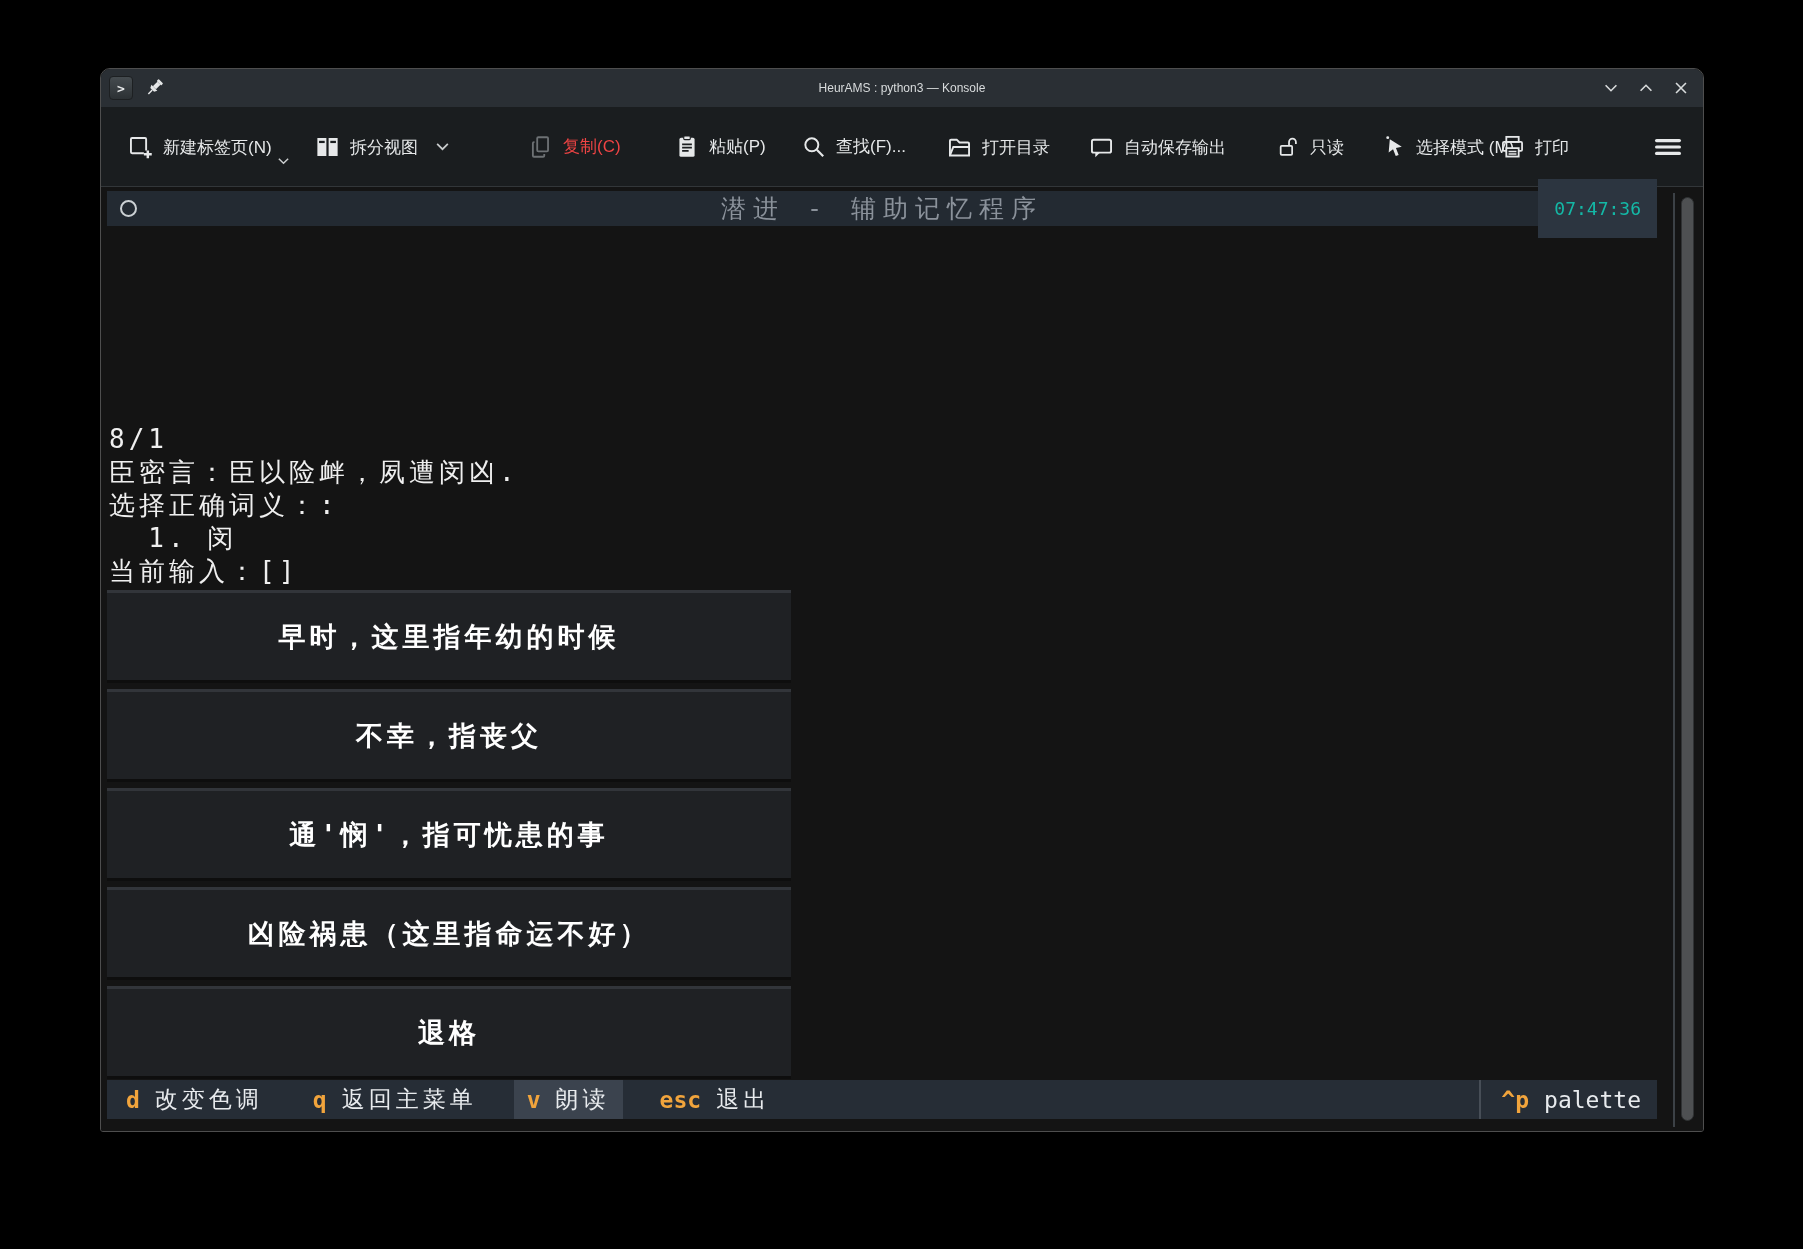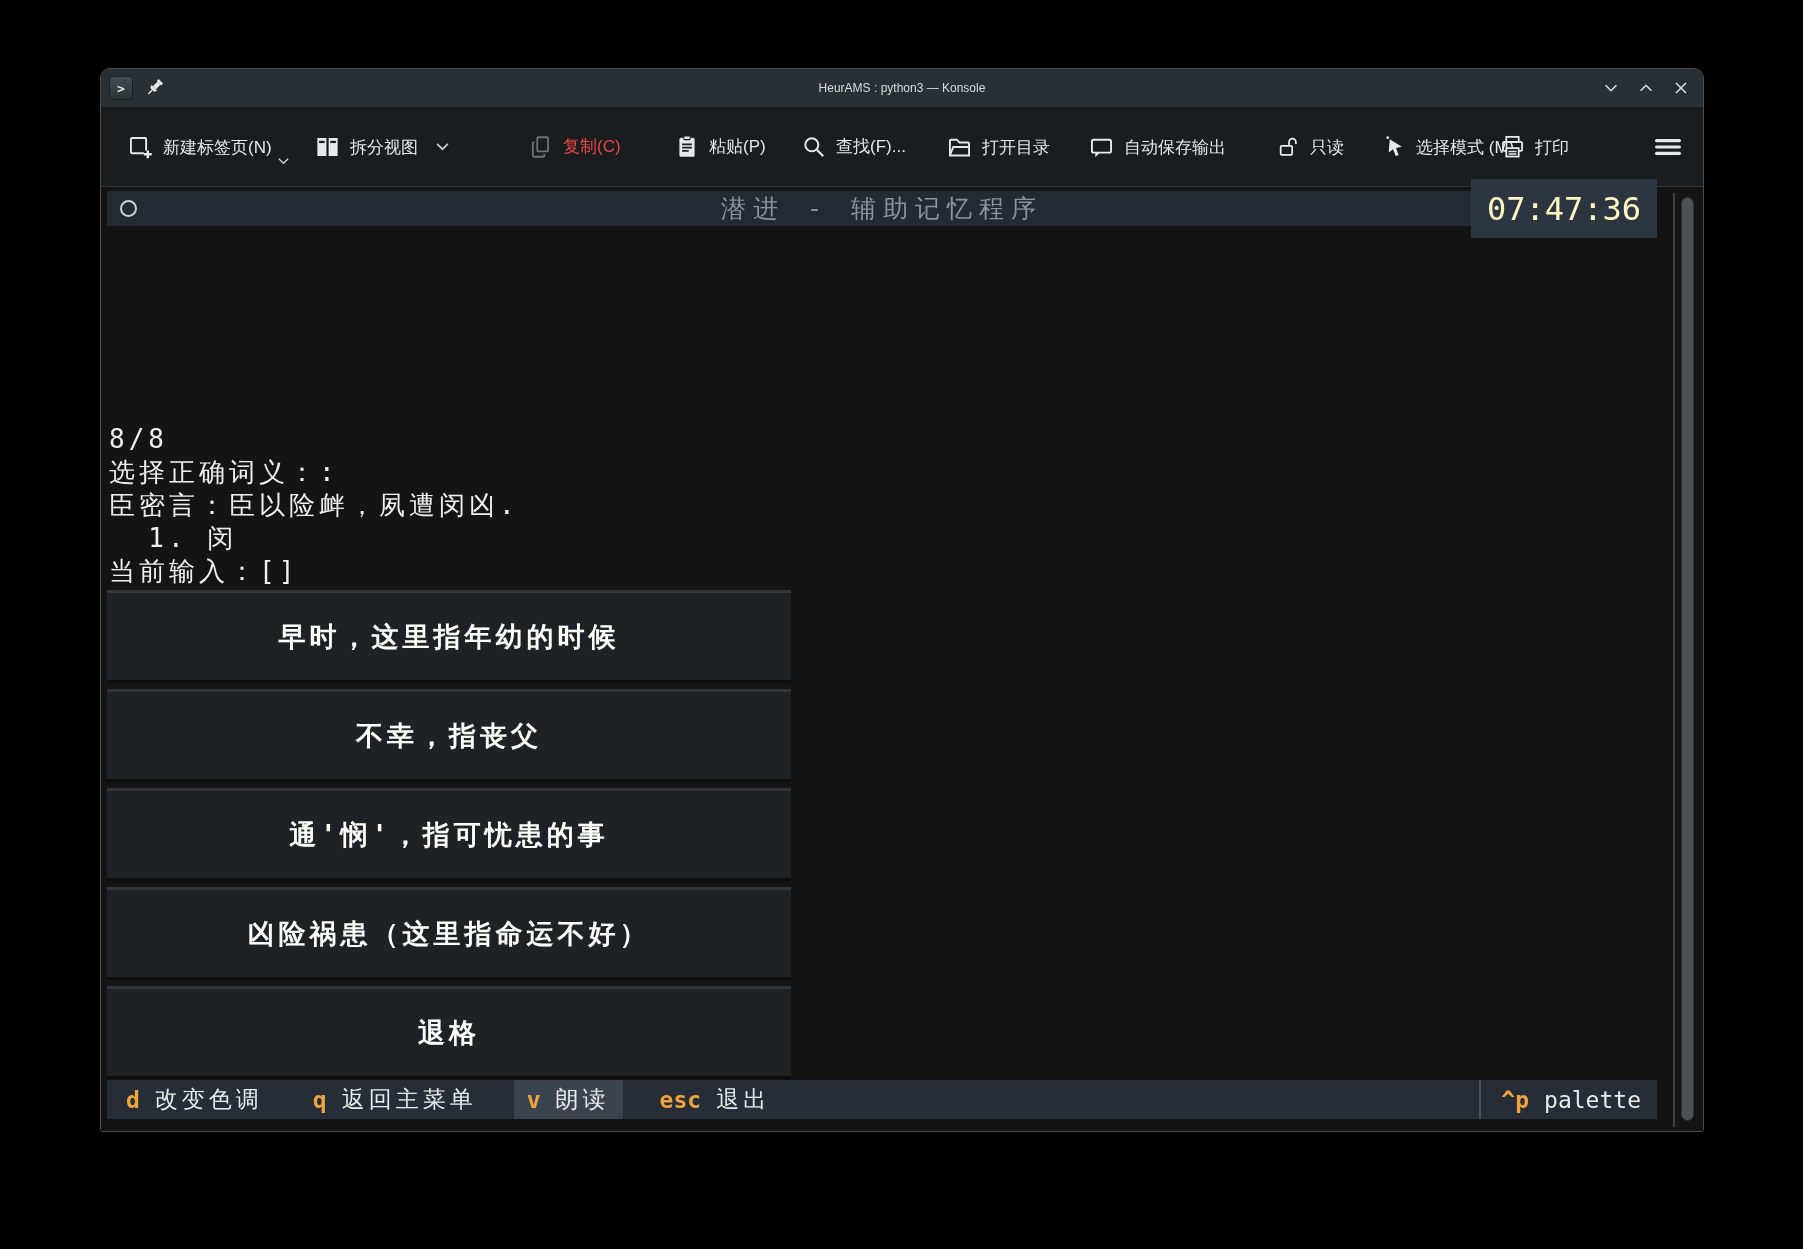--- a/index.html
+++ b/index.html
@@ -29,21 +29,21 @@
   .chev-right{margin-left:8px;}
 
   
   .terminal{position:absolute;left:0;right:0;top:120px;bottom:0;background:#141414;
             font-family:"DejaVu Sans Mono","Liberation Mono",monospace;}
   .thead{position:absolute;left:6px;top:2px;width:1550px;height:35px;background:#232a32;
          display:flex;align-items:center;gap:32px;}
   .circ{width:17px;height:17px;border:2px solid #cbd0d3;border-radius:50%;margin-left:13px;box-sizing:border-box;}
   .htitle{position:absolute;left:0;right:0;text-align:center;color:#8b929b;font-size:25px;letter-spacing:7px;pointer-events:none;}
   .clock{margin-left:auto;height:100%;display:flex;align-items:center;background:#2c3540;
-         padding:12px 16px;color:#fef9c3;font-size:32px;}
+         padding:12px 16px;color:#14b8a6;font-size:18px;}
   .tlines{position:absolute;left:8px;top:234px;color:#efefef;font-size:26px;line-height:33px;letter-spacing:4px;}
   .tline{white-space:pre;}
   .opt{position:absolute;left:6px;width:684px;height:93px;background:#1f2124;
        border-top:3px solid #32353a;border-bottom:3px solid #0e0e0e;box-sizing:border-box;
        display:flex;align-items:center;justify-content:center;
        color:#ffffff;font-size:27px;font-weight:bold;letter-spacing:4px;cursor:pointer;}
   .vdiv{position:absolute;left:1572px;top:4px;bottom:4px;width:2px;background:#3c4146;}
   .sthumb{position:absolute;left:1580px;top:8px;bottom:10px;width:13px;border-radius:7px;
           background:#4e5052;border:1px solid #303234;box-sizing:border-box;}
 
@@ -205,23 +205,23 @@
 
     <div class="terminal">
 
       <div class="thead">
         <span class="circ"></span>
         <span class="htitle">潜进 - 辅助记忆程序</span>
         <span class="clock">07:47:36</span>
       </div>
 
       <div class="tlines">
-        <div class="tline">8/8</div>
+        <div class="tline">8/1</div>
+        <div class="tline">臣密言：臣以险衅，夙遭闵凶.</div>
         <div class="tline">选择正确词义：:</div>
-        <div class="tline">臣密言：臣以险衅，夙遭闵凶.</div>
         <div class="tline">  1. 闵</div>
         <div class="tline">当前输入：[]</div>
       </div>
 
       <div class="opt" style="top:401px">
         <span>早时，这里指年幼的时候</span>
       </div>
       <div class="opt" style="top:500px">
         <span>不幸，指丧父</span>
       </div>

